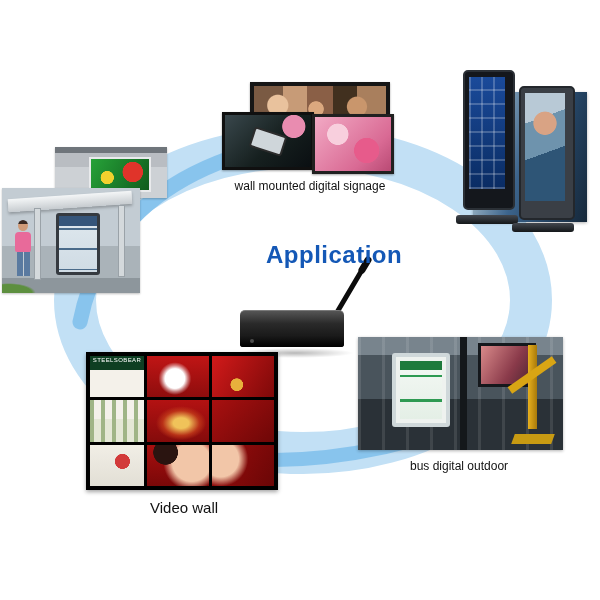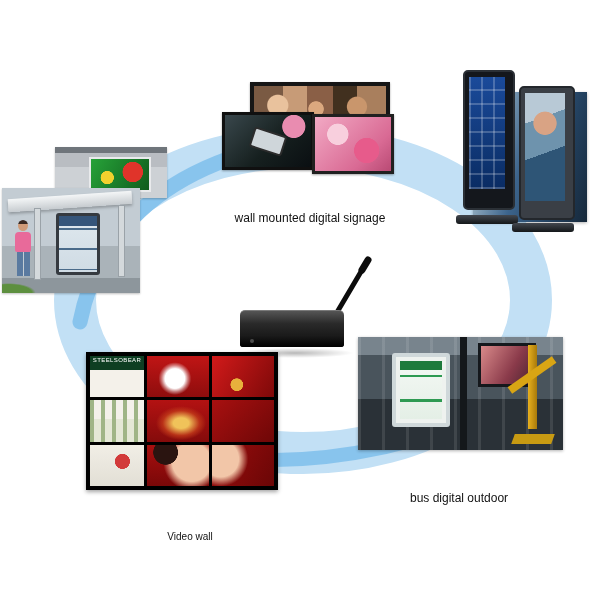--- a/index.html
+++ b/index.html
@@ -28,25 +28,25 @@
   }
   #device-box .led{
     position:absolute;left:10px;bottom:4px;width:4px;height:4px;border-radius:50%;
     background:#4d4d4d;
   }
   #device-shadow{
     position:absolute;left:2px;top:92px;width:118px;height:10px;
     background:radial-gradient(ellipse at center,rgba(0,0,0,.28) 0%,rgba(0,0,0,0) 70%);
   }
   
-  .caption{z-index:3;font-size:12px;color:#111;margin-top:32px;}
+  .caption{z-index:3;font-size:12px;color:#111;}
   #lbl-wall{left:220px;top:179px;width:180px;text-align:center;}
   #lbl-floor{left:440px;top:234px;width:155px;text-align:center;}
   #lbl-outdoor{left:8px;top:295px;}
-  #lbl-videowall{left:150px;top:499px;width:80px;text-align:center;font-size:10px;}
+  #lbl-videowall{left:150px;top:499px;width:80px;font-size:15px;}
   #lbl-bus{left:410px;top:459px;}
   
   #wall-cluster{left:222px;top:82px;width:170px;height:94px;z-index:2;}
   .wm-top{
     position:absolute;left:28px;top:0;width:132px;height:46px;background:#111;
     border:4px solid #161616;box-shadow:0 1px 2px rgba(0,0,0,.35);
     background-image:
       radial-gradient(circle at 18% 42%,#e9c29d 0 9%,rgba(0,0,0,0) 10%),
       radial-gradient(circle at 47% 50%,#dba87f 0 10%,rgba(0,0,0,0) 11%),
       radial-gradient(circle at 78% 45%,#c9966c 0 9%,rgba(0,0,0,0) 10%),
@@ -239,20 +239,21 @@
 <body>
 
 <div id="canvas">
 
   <svg id="ring-svg" width="600" height="600" viewBox="0 0 600 600">
     <ellipse cx="303" cy="300" rx="228" ry="153" fill="none" stroke="#c2e0f5" stroke-width="42"></ellipse>
     <path d="M 80 322 Q 112 162 330 136" fill="none" stroke="#85c2ec" stroke-width="15" stroke-linecap="round" opacity="0.95"></path>
     <path d="M 152 446 Q 335 492 546 390" fill="none" stroke="#85c2ec" stroke-width="14" stroke-linecap="round" opacity="0.95"></path>
   </svg>
 
+  <div id="app-title" class="abs">Application</div>
 
   <div id="device" class="abs">
     <svg id="device-antenna" width="150" height="110" viewBox="0 0 150 110">
       <path d="M 102 58 L 128 14" stroke="#0c0c0c" stroke-width="5" stroke-linecap="round" fill="none"></path>
       <path d="M 128 14 L 134 4" stroke="#0c0c0c" stroke-width="7" stroke-linecap="round" fill="none"></path>
     </svg>
     <div id="device-shadow"></div>
     <div id="device-box">
       <div class="front"></div>
       <div class="led"></div>

